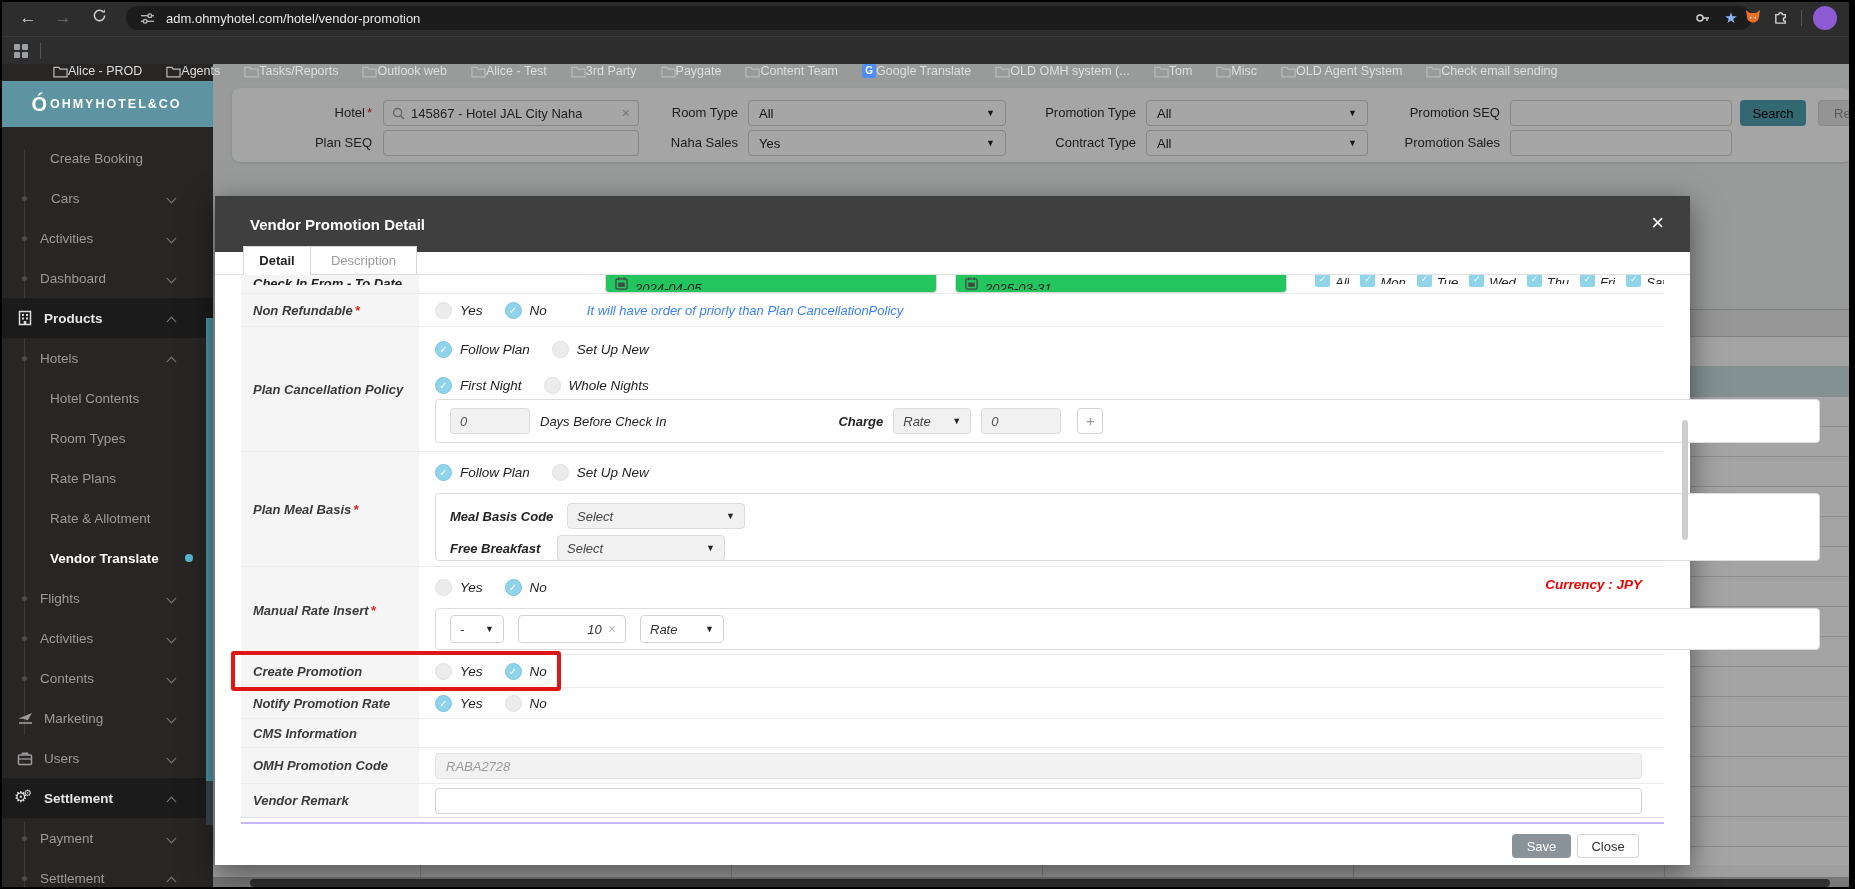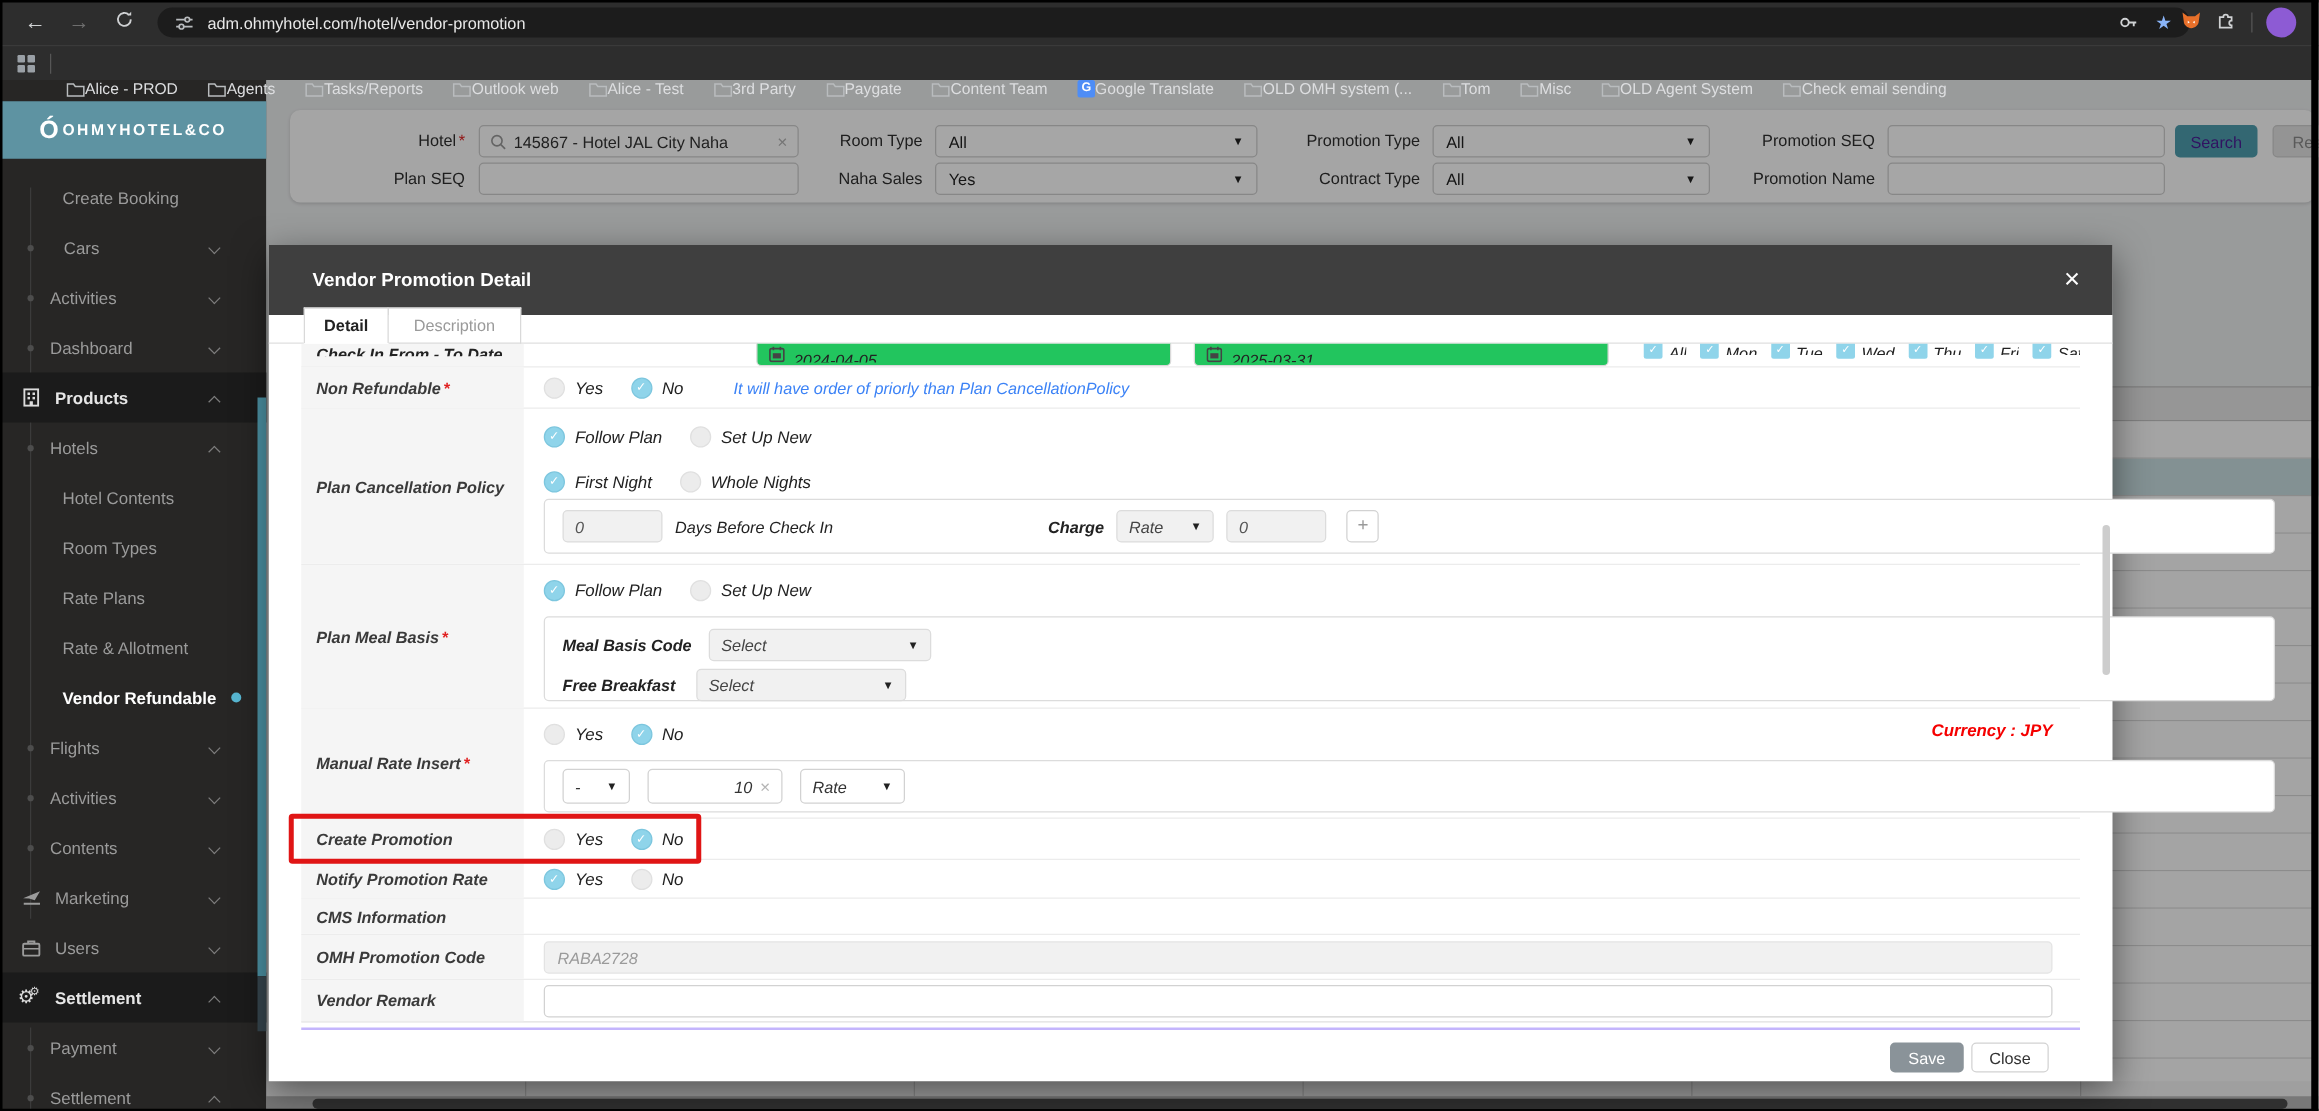--- a/index.html
+++ b/index.html
@@ -56,21 +56,21 @@
   #overlay { left:213px; top:64px; width:1642px; height:825px; background:rgba(0,0,0,0.35); z-index:5; }
 
   
   #filter-card { position:absolute; left:19px; top:24px; width:1620px; height:74px; background:#fdfdfd; border-radius:8px; box-shadow:0 1px 3px rgba(0,0,0,.15); }
   .flbl { position:absolute; font-size:13px; color:#2f2f2f; text-align:right; line-height:26px; }
   .req { color:#e02020; margin-left:2px; }
   .finput { position:absolute; height:26px; background:#fff; border:1px solid #cfcfcf; border-radius:4px; font-size:13px; color:#333; display:flex; align-items:center; padding:0 8px; gap:6px; }
   .fsel { position:absolute; height:26px; background:#fff; border:1px solid #cfcfcf; border-radius:4px; font-size:13px; color:#222; display:flex; align-items:center; justify-content:space-between; padding:0 10px; cursor:pointer; }
   .caret { font-size:9px; color:#222; }
   .xclr { color:#b5b5b5; font-size:14px; margin-left:auto; cursor:pointer; }
-  #search-btn { position:absolute; left:1508px; top:12px; width:66px; height:26px; background:#4f9fb0; color:#4c1d95; border:none; border-radius:4px; font-size:13px; cursor:pointer; }
+  #search-btn { position:absolute; left:1508px; top:12px; width:66px; height:26px; background:#4f9fb0; color:#000000; border:none; border-radius:4px; font-size:13px; cursor:pointer; }
   #reset-btn { position:absolute; left:1586px; top:12px; width:66px; height:26px; background:#e3e3e3; color:#8a8a8a; border:1px solid #cfcfcf; border-radius:4px; font-size:13px; cursor:pointer; }
 
   
   #bg-table { position:absolute; left:1391px; top:136px; width:464px; height:690px; }
   #bgt-header { position:absolute; left:0; top:109px; width:464px; height:28px; background:#e7e7e7; border-top:1px solid #c4c4c4; border-bottom:1px solid #c4c4c4; font-size:13px; font-weight:bold; color:#222; }
   .bgt-row { position:absolute; left:0; width:464px; height:30px; border-bottom:1px solid #d8d8d8; background:#fcfcfc; font-size:13px; color:#333; line-height:30px; }
   .bgt-row.hl { background:#c9dfe2; }
 
   
   #bottom-strip { left:213px; top:865px; width:1642px; height:12px; background:#f4f4f4; z-index:2; }
@@ -318,21 +318,21 @@
         <div class="sitem">
           <span class="stxt" style="margin-left:50px">Room Types</span>
         </div>
         <div class="sitem">
           <span class="stxt" style="margin-left:50px">Rate Plans</span>
         </div>
         <div class="sitem">
           <span class="stxt" style="margin-left:50px">Rate &amp; Allotment</span>
         </div>
         <div class="sitem selected">
-          <span class="stxt" style="margin-left:50px">Vendor Refundable</span>
+          <span class="stxt" style="margin-left:50px">Vendor Translate</span>
           <span class="sdot"></span>
         </div>
         <div class="sitem">
           <span class="sbullet"></span>
           <span class="stxt" style="margin-left:40px">Flights</span>
           <span class="chev "></span>
         </div>
         <div class="sitem">
           <span class="sbullet"></span>
           <span class="stxt" style="margin-left:40px">Activities</span>
@@ -421,21 +421,21 @@
       <div class="flbl" style="left:420px;top:42px;width:86px">Naha Sales</div>
       <div class="fsel" style="left:516px;top:42px;width:258px">
           <span>Yes</span>
           <span class="caret">▼</span>
         </div>
       <div class="flbl" style="left:788px;top:42px;width:116px">Contract Type</div>
       <div class="fsel" style="left:914px;top:42px;width:222px">
           <span>All</span>
           <span class="caret">▼</span>
         </div>
-      <div class="flbl" style="left:1150px;top:42px;width:118px">Promotion Name</div>
+      <div class="flbl" style="left:1150px;top:42px;width:118px">Promotion Sales</div>
       <div class="finput" style="left:1278px;top:42px;width:222px">
           <span></span>
         </div>
 
       <button id="search-btn">Search</button>
       <button id="reset-btn">Reset</button>
     </div>
 
     <div id="bg-table">
 

